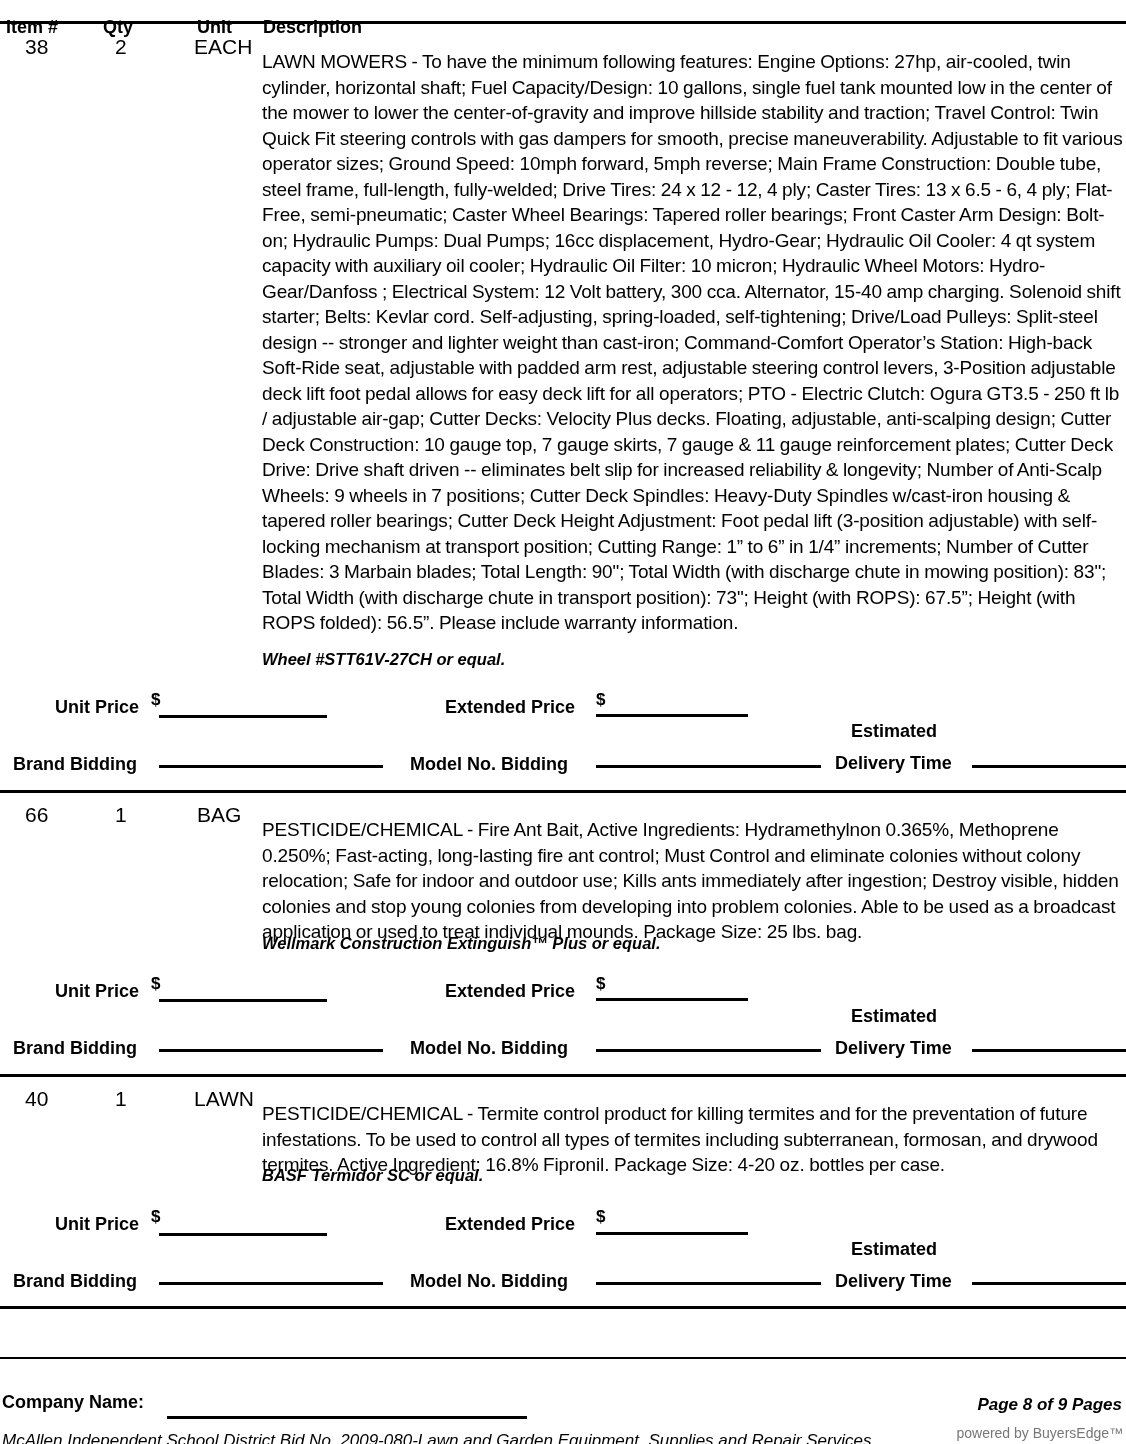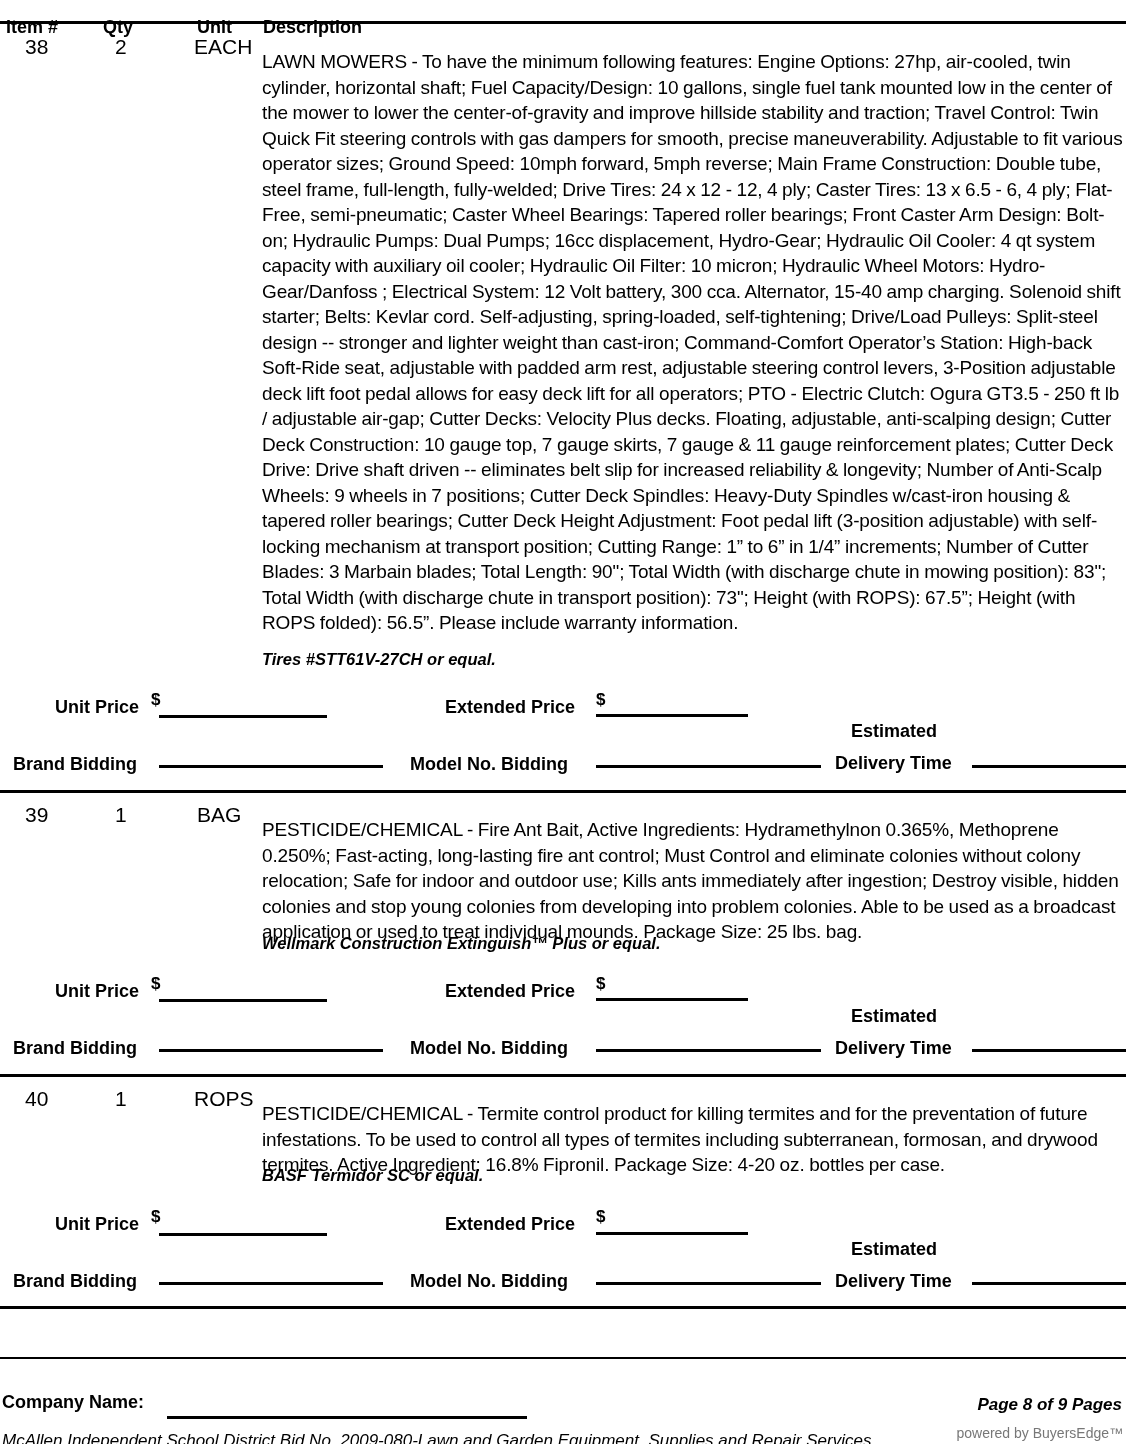--- a/index.html
+++ b/index.html
@@ -32,41 +32,41 @@
   <span style="left:197px">Unit</span>
   <span style="left:263px">Description</span>
 </div>
 <div class="rule" style="top:21px;height:3px"></div>
 
 <div>
   <div class="cell" style="left:25px;top:35px">38</div>
   <div class="cell" style="left:115px;top:35px">2</div>
   <div class="cell" style="left:194px;top:35px">EACH</div>
   <div class="desc" style="top:32px">LAWN MOWERS - To have the minimum following features:  Engine Options: 27hp, air-cooled, twin cylinder, horizontal shaft; Fuel Capacity/Design: 10 gallons, single fuel tank mounted low in the center of the mower to lower the center-of-gravity and improve hillside stability and traction; Travel Control: Twin Quick Fit steering controls with gas dampers for smooth, precise maneuverability. Adjustable to fit various operator sizes; Ground Speed: 10mph forward, 5mph reverse; Main Frame Construction: Double tube, steel frame, full-length, fully-welded; Drive Tires:  24 x 12 - 12, 4 ply; Caster Tires:  13 x 6.5 - 6, 4 ply; Flat-Free, semi-pneumatic; Caster Wheel Bearings: Tapered roller bearings; Front Caster Arm Design: Bolt-on; Hydraulic Pumps: Dual Pumps; 16cc displacement, Hydro-Gear; Hydraulic Oil Cooler: 4 qt system capacity with auxiliary oil cooler; Hydraulic Oil Filter: 10 micron; Hydraulic Wheel Motors: Hydro-Gear/Danfoss ; Electrical System: 12 Volt battery, 300 cca. Alternator, 15-40 amp charging. Solenoid shift starter; Belts: Kevlar cord. Self-adjusting, spring-loaded, self-tightening; Drive/Load Pulleys: Split-steel design -- stronger and lighter weight than cast-iron; Command-Comfort Operator’s Station: High-back Soft-Ride seat, adjustable with padded arm rest, adjustable steering control levers, 3-Position adjustable deck lift foot pedal allows for easy deck lift for all operators; PTO - Electric Clutch: Ogura GT3.5 - 250 ft lb / adjustable air-gap; Cutter Decks: Velocity Plus decks. Floating, adjustable, anti-scalping design; Cutter Deck Construction: 10 gauge top, 7 gauge skirts, 7 gauge &amp; 11 gauge reinforcement plates; Cutter Deck Drive: Drive shaft driven -- eliminates belt slip for increased reliability &amp; longevity; Number of Anti-Scalp Wheels: 9 wheels in 7 positions; Cutter Deck Spindles: Heavy-Duty Spindles w/cast-iron housing &amp; tapered roller bearings; Cutter Deck Height Adjustment: Foot pedal lift (3-position adjustable) with self-locking mechanism at transport position; Cutting Range: 1” to 6” in 1/4” increments; Number of Cutter Blades: 3 Marbain blades; Total Length: 90"; Total Width (with discharge chute in mowing position): 83"; Total Width (with discharge chute in transport position): 73"; Height (with ROPS): 67.5”; Height (with ROPS folded): 56.5”.  Please include warranty information.</div>
-  <div class="brand" style="top:650px">Tires #STT61V-27CH or equal.</div>
+  <div class="brand" style="top:650px">Wheel #STT61V-27CH or equal.</div>
 
   <div class="lbl" style="left:55px;top:697px">Unit Price</div>
   <div class="dollar" style="left:151px;top:690px">$</div>
   <div class="line" style="left:159px;top:715px;width:168px"></div>
   <div class="lbl" style="left:445px;top:697px">Extended Price</div>
   <div class="dollar" style="left:596px;top:690px">$</div>
   <div class="line" style="left:596px;top:714px;width:152px"></div>
 
   <div class="lbl" style="left:851px;top:721px">Estimated</div>
   <div class="lbl" style="left:13px;top:754px">Brand Bidding</div>
   <div class="line" style="left:159px;top:765px;width:224px"></div>
   <div class="lbl" style="left:410px;top:754px">Model No. Bidding</div>
   <div class="line" style="left:596px;top:765px;width:225px"></div>
   <div class="lbl" style="left:835px;top:753px">Delivery Time</div>
   <div class="line" style="left:972px;top:765px;width:154px"></div>
 </div>
 <div class="rule" style="top:790px;height:3px"></div>
 
 <div>
-  <div class="cell" style="left:25px;top:803px">39</div>
+  <div class="cell" style="left:25px;top:803px">66</div>
   <div class="cell" style="left:115px;top:803px">1</div>
   <div class="cell" style="left:197px;top:803px">BAG</div>
   <div class="desc" style="top:800px">PESTICIDE/CHEMICAL - Fire Ant Bait, Active Ingredients:  Hydramethylnon 0.365%, Methoprene 0.250%; Fast-acting, long-lasting fire ant control; Must Control and eliminate colonies without colony relocation; Safe for indoor and outdoor use; Kills ants immediately after ingestion; Destroy visible, hidden colonies and stop young colonies from developing into problem colonies. Able to be used as a broadcast application or used to treat individual mounds.  Package Size:  25 lbs. bag.</div>
   <div class="brand" style="top:934px">Wellmark Construction Extinguish™ Plus or equal.</div>
 
   <div class="lbl" style="left:55px;top:981px">Unit Price</div>
   <div class="dollar" style="left:151px;top:974px">$</div>
   <div class="line" style="left:159px;top:999px;width:168px"></div>
   <div class="lbl" style="left:445px;top:981px">Extended Price</div>
   <div class="dollar" style="left:596px;top:974px">$</div>
@@ -78,21 +78,21 @@
   <div class="lbl" style="left:410px;top:1038px">Model No. Bidding</div>
   <div class="line" style="left:596px;top:1049px;width:225px"></div>
   <div class="lbl" style="left:835px;top:1038px">Delivery Time</div>
   <div class="line" style="left:972px;top:1049px;width:154px"></div>
 </div>
 <div class="rule" style="top:1074px;height:3px"></div>
 
 <div>
   <div class="cell" style="left:25px;top:1087px">40</div>
   <div class="cell" style="left:115px;top:1087px">1</div>
-  <div class="cell" style="left:194px;top:1087px">ROPS</div>
+  <div class="cell" style="left:194px;top:1087px">LAWN</div>
   <div class="desc" style="top:1084px">PESTICIDE/CHEMICAL - Termite control product for killing termites and for the preventation of future infestations. To be used to control all types of termites including subterranean, formosan, and drywood termites.  Active Ingredient: 16.8% Fipronil.  Package Size:  4-20 oz. bottles per case.</div>
   <div class="brand" style="top:1166px">BASF Termidor SC or equal.</div>
 
   <div class="lbl" style="left:55px;top:1214px">Unit Price</div>
   <div class="dollar" style="left:151px;top:1207px">$</div>
   <div class="line" style="left:159px;top:1233px;width:168px"></div>
   <div class="lbl" style="left:445px;top:1214px">Extended Price</div>
   <div class="dollar" style="left:596px;top:1207px">$</div>
   <div class="line" style="left:596px;top:1232px;width:152px"></div>
 

